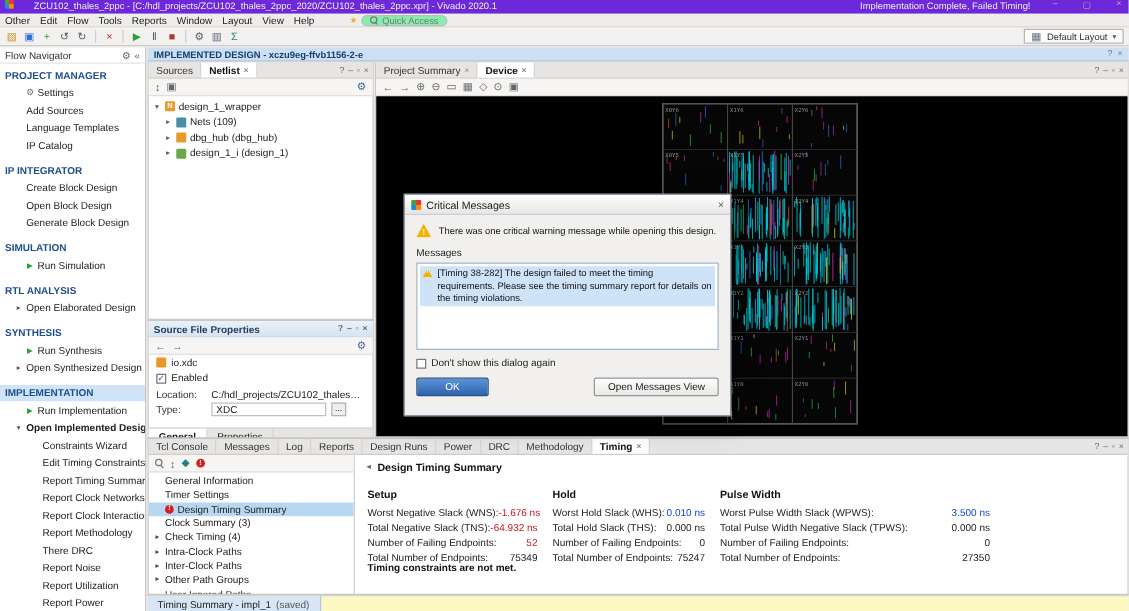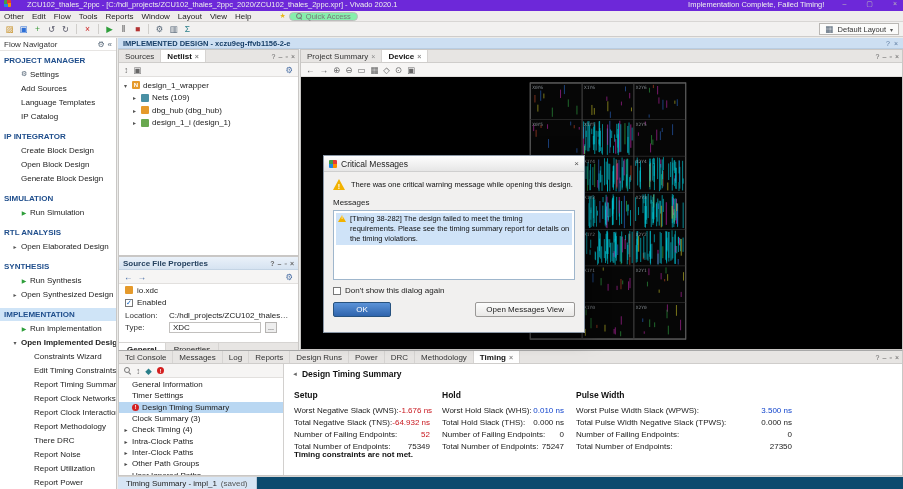--- a/index.html
+++ b/index.html
@@ -91,21 +91,21 @@
 .scol.c0{width:148px}
 .scol.c1{width:134px}
 .scol.c2{width:228px}
 .scol h4{font-size:8.5px;margin-bottom:4px;color:#111}
 .srow{display:flex;font-size:8px;height:12px;align-items:center;white-space:nowrap}
 .srow .v{margin-left:auto;padding-right:12px}
 .v.bad{color:#c8171e}
 .v.good{color:#1144cc}
 .sum-foot{position:absolute;left:10px;top:86px;font-weight:bold;font-size:8px;color:#111}
 
-.statusbar{position:absolute;left:118px;top:476px;right:0;height:13px;background:#0c4a6e;display:flex;border-top:1px solid #d5d3d1}
+.statusbar{position:absolute;left:118px;top:476px;right:0;height:13px;background:#fef9c3;display:flex;border-top:1px solid #d5d3d1}
 .status-tab{display:flex;align-items:center;gap:4px;background:#d7e5f4;border-right:1px solid #b8c9da;padding:0 8px;font-size:8px;color:#222;white-space:nowrap}
 .status-saved{color:#555}
 
 .dialog{position:absolute;left:323px;top:155px;width:262px;height:178px;background:#f1f0ef;border:1px solid #8a97a6;box-shadow:3px 5px 16px rgba(0,0,0,.5);z-index:40;display:flex;flex-direction:column}
 .dlg-title{height:16px;background:linear-gradient(#fefefe,#e6e6e6);border-bottom:1px solid #cfcfcf;display:flex;align-items:center;gap:4px;padding:0 5px;font-size:8.5px;color:#222;flex:none}
 .dlg-logo{width:8px;height:8px;border-radius:1px;background:conic-gradient(#e53935 0 25%,#fb8c00 0 50%,#1e88e5 0 75%,#43a047 0);flex:none}
 .dlg-body{flex:1;padding:7px 9px 6px;font-size:8px}
 .warn-tri{width:12px;height:11px;background:#f2b200;clip-path:polygon(50% 0,100% 100%,0 100%);display:inline-flex;align-items:flex-end;justify-content:center;color:#fff;font-weight:bold;font-size:7px;flex:none}
 .dlg-sum{display:flex;gap:6px;align-items:center;color:#111;font-size:7.5px;white-space:nowrap}
 .dlg-msgs-label{margin-top:8px;color:#222}

